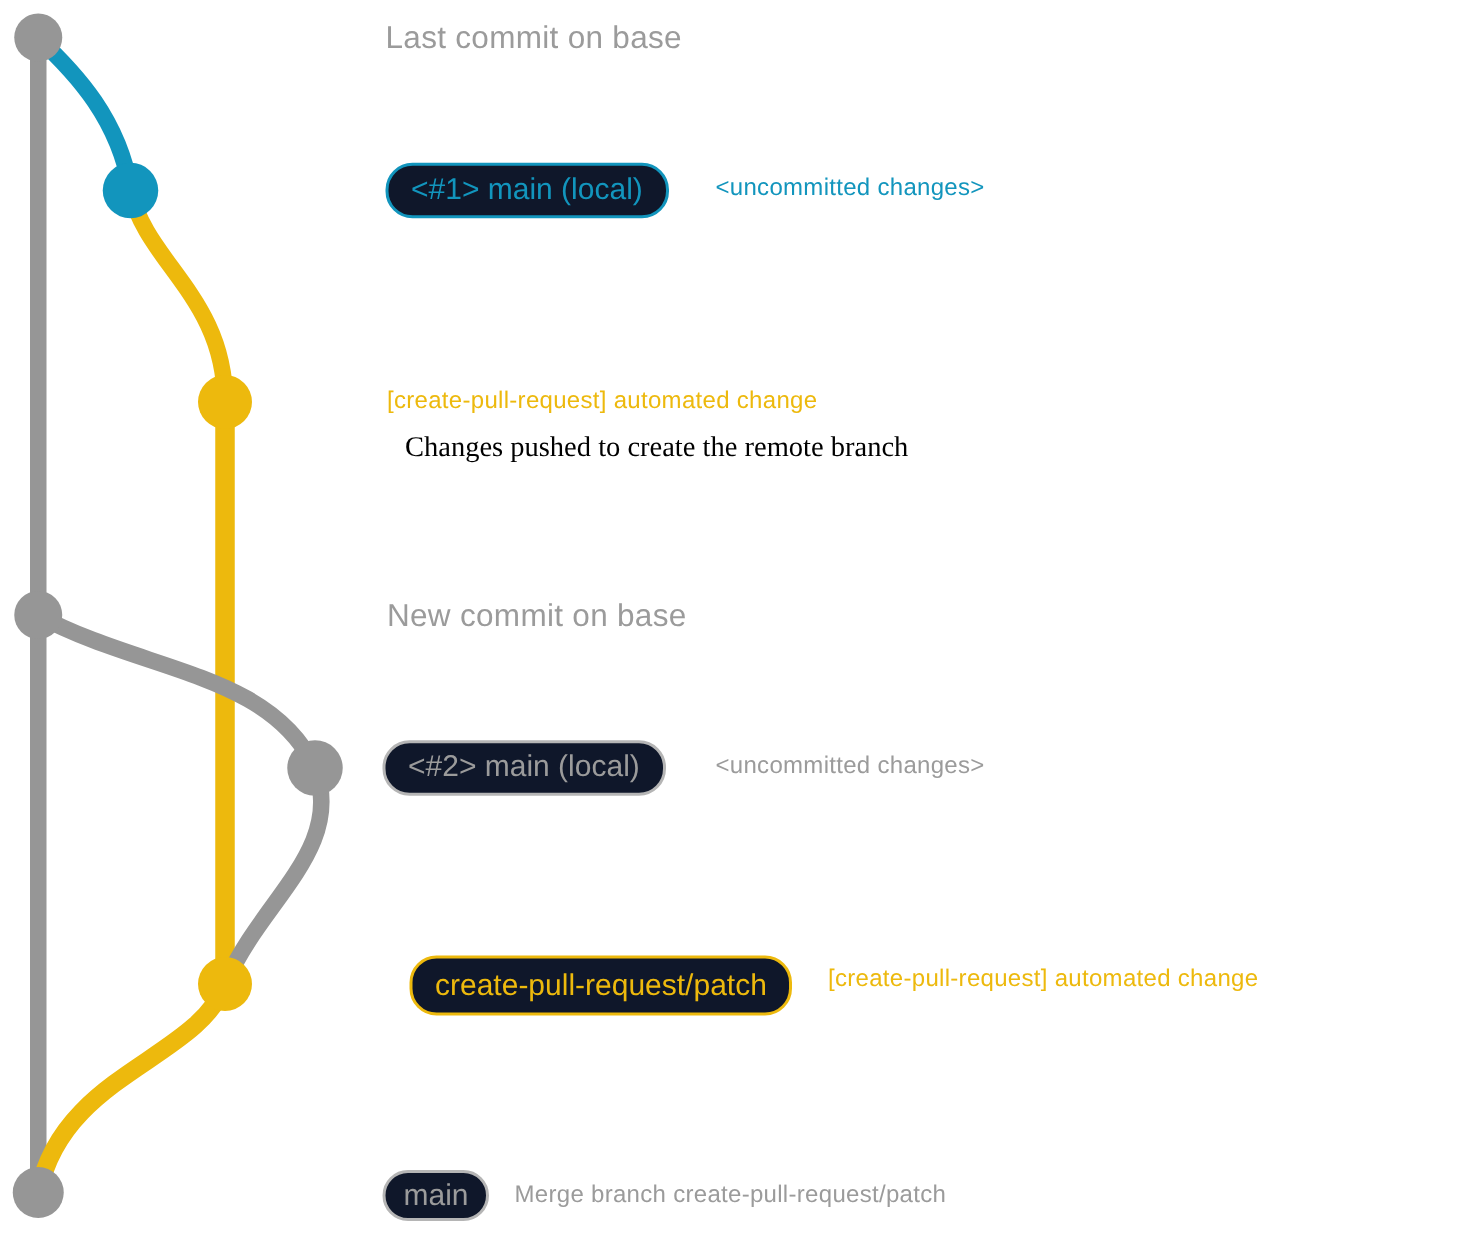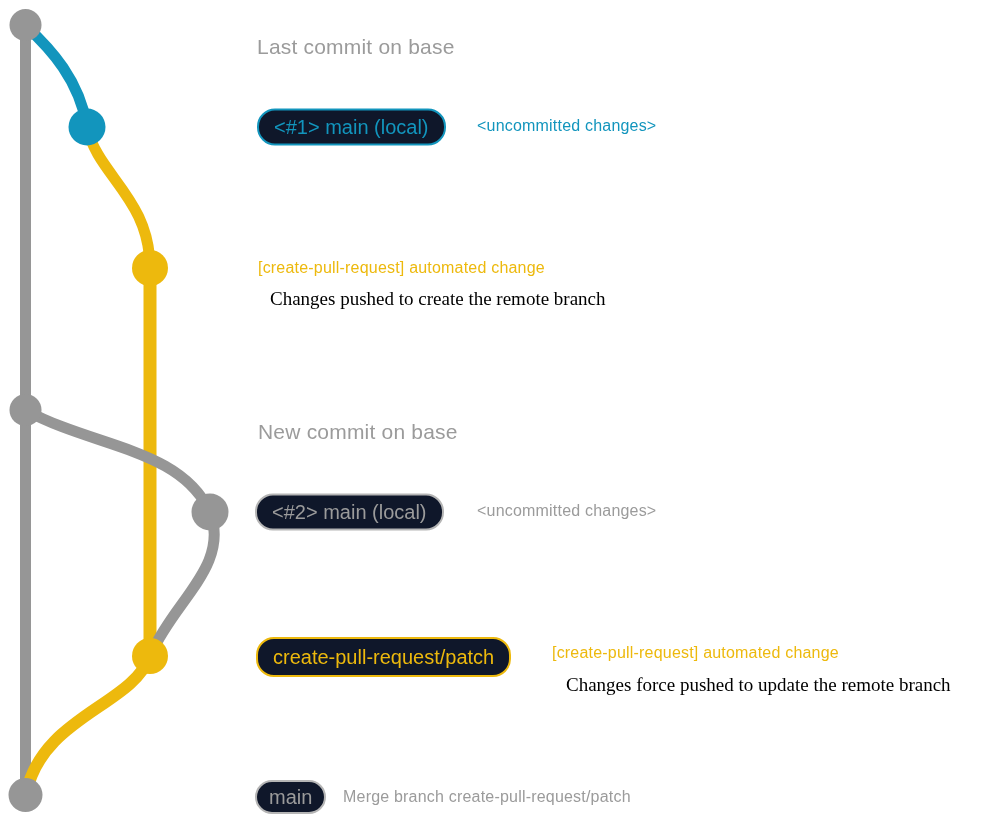--- a/index.html
+++ b/index.html
@@ -20,38 +20,37 @@
     left: 0;
     top: 0;
   }
   .note {
     position: absolute;
     transform: translateY(-50%);
     font-size: 21px;
     color: #9b9b9b;
     white-space: nowrap;
     letter-spacing: 0.2px;
-    margin-top: 21px;
   }
   .badge {
     position: absolute;
     transform: translateY(-50%);
     display: flex;
     align-items: center;
     border: 2px solid;
     border-radius: 18px;
     padding: 0 15px;
     font-size: 20px;
     white-space: nowrap;
     background: #0f172a;
     box-sizing: border-box;
   }
   .badge-teal   { color: #1295bd; border-color: #1295bd; height: 37px; }
   .badge-gray   { color: #9b9b9b; border-color: #b5b5b5; height: 37px; }
-  .badge-yellow { color: #edb90d; border-color: #edb90d; height: 40px; }
+  .badge-yellow { color: #edb90d; border-color: #edb90d; height: 40px; margin-left: 17px; }
   .badge-main   { color: #9b9b9b; border-color: #b5b5b5; height: 34px; border-radius: 17px; padding: 0 12px; }
   .status {
     position: absolute;
     transform: translateY(-50%);
     font-size: 16px;
     white-space: nowrap;
     letter-spacing: 0.2px;
   }
   .status-teal   { color: #1295bd; }
   .status-gray   { color: #9b9b9b; }
@@ -100,18 +99,17 @@
   <div class="status status-yellow" style="left:258px; top:268px">[create-pull-request] automated change</div>
   <div class="desc" style="left:270px; top:299px">Changes pushed to create the remote branch</div>
 
   <div class="note" style="left:258px; top:411px">New commit on base</div>
 
   <div class="badge badge-gray" style="left:255px; top:512px">&lt;#2&gt; main (local)</div>
   <div class="status status-gray" style="left:477px; top:511px">&lt;uncommitted changes&gt;</div>
 
   <div class="badge badge-yellow" style="left:256px; top:657px">create-pull-request/patch</div>
   <div class="status status-yellow" style="left:552px; top:653px">[create-pull-request] automated change</div>
-  <div class="desc" style="left:566px; top:685px">Changes force pushed to update the remote branch</div>
 
   <div class="badge badge-main" style="left:255px; top:797px">main</div>
   <div class="status status-gray" style="left:343px; top:797px">Merge branch create-pull-request/patch</div>
 
 </div>
 
 </body></html>

